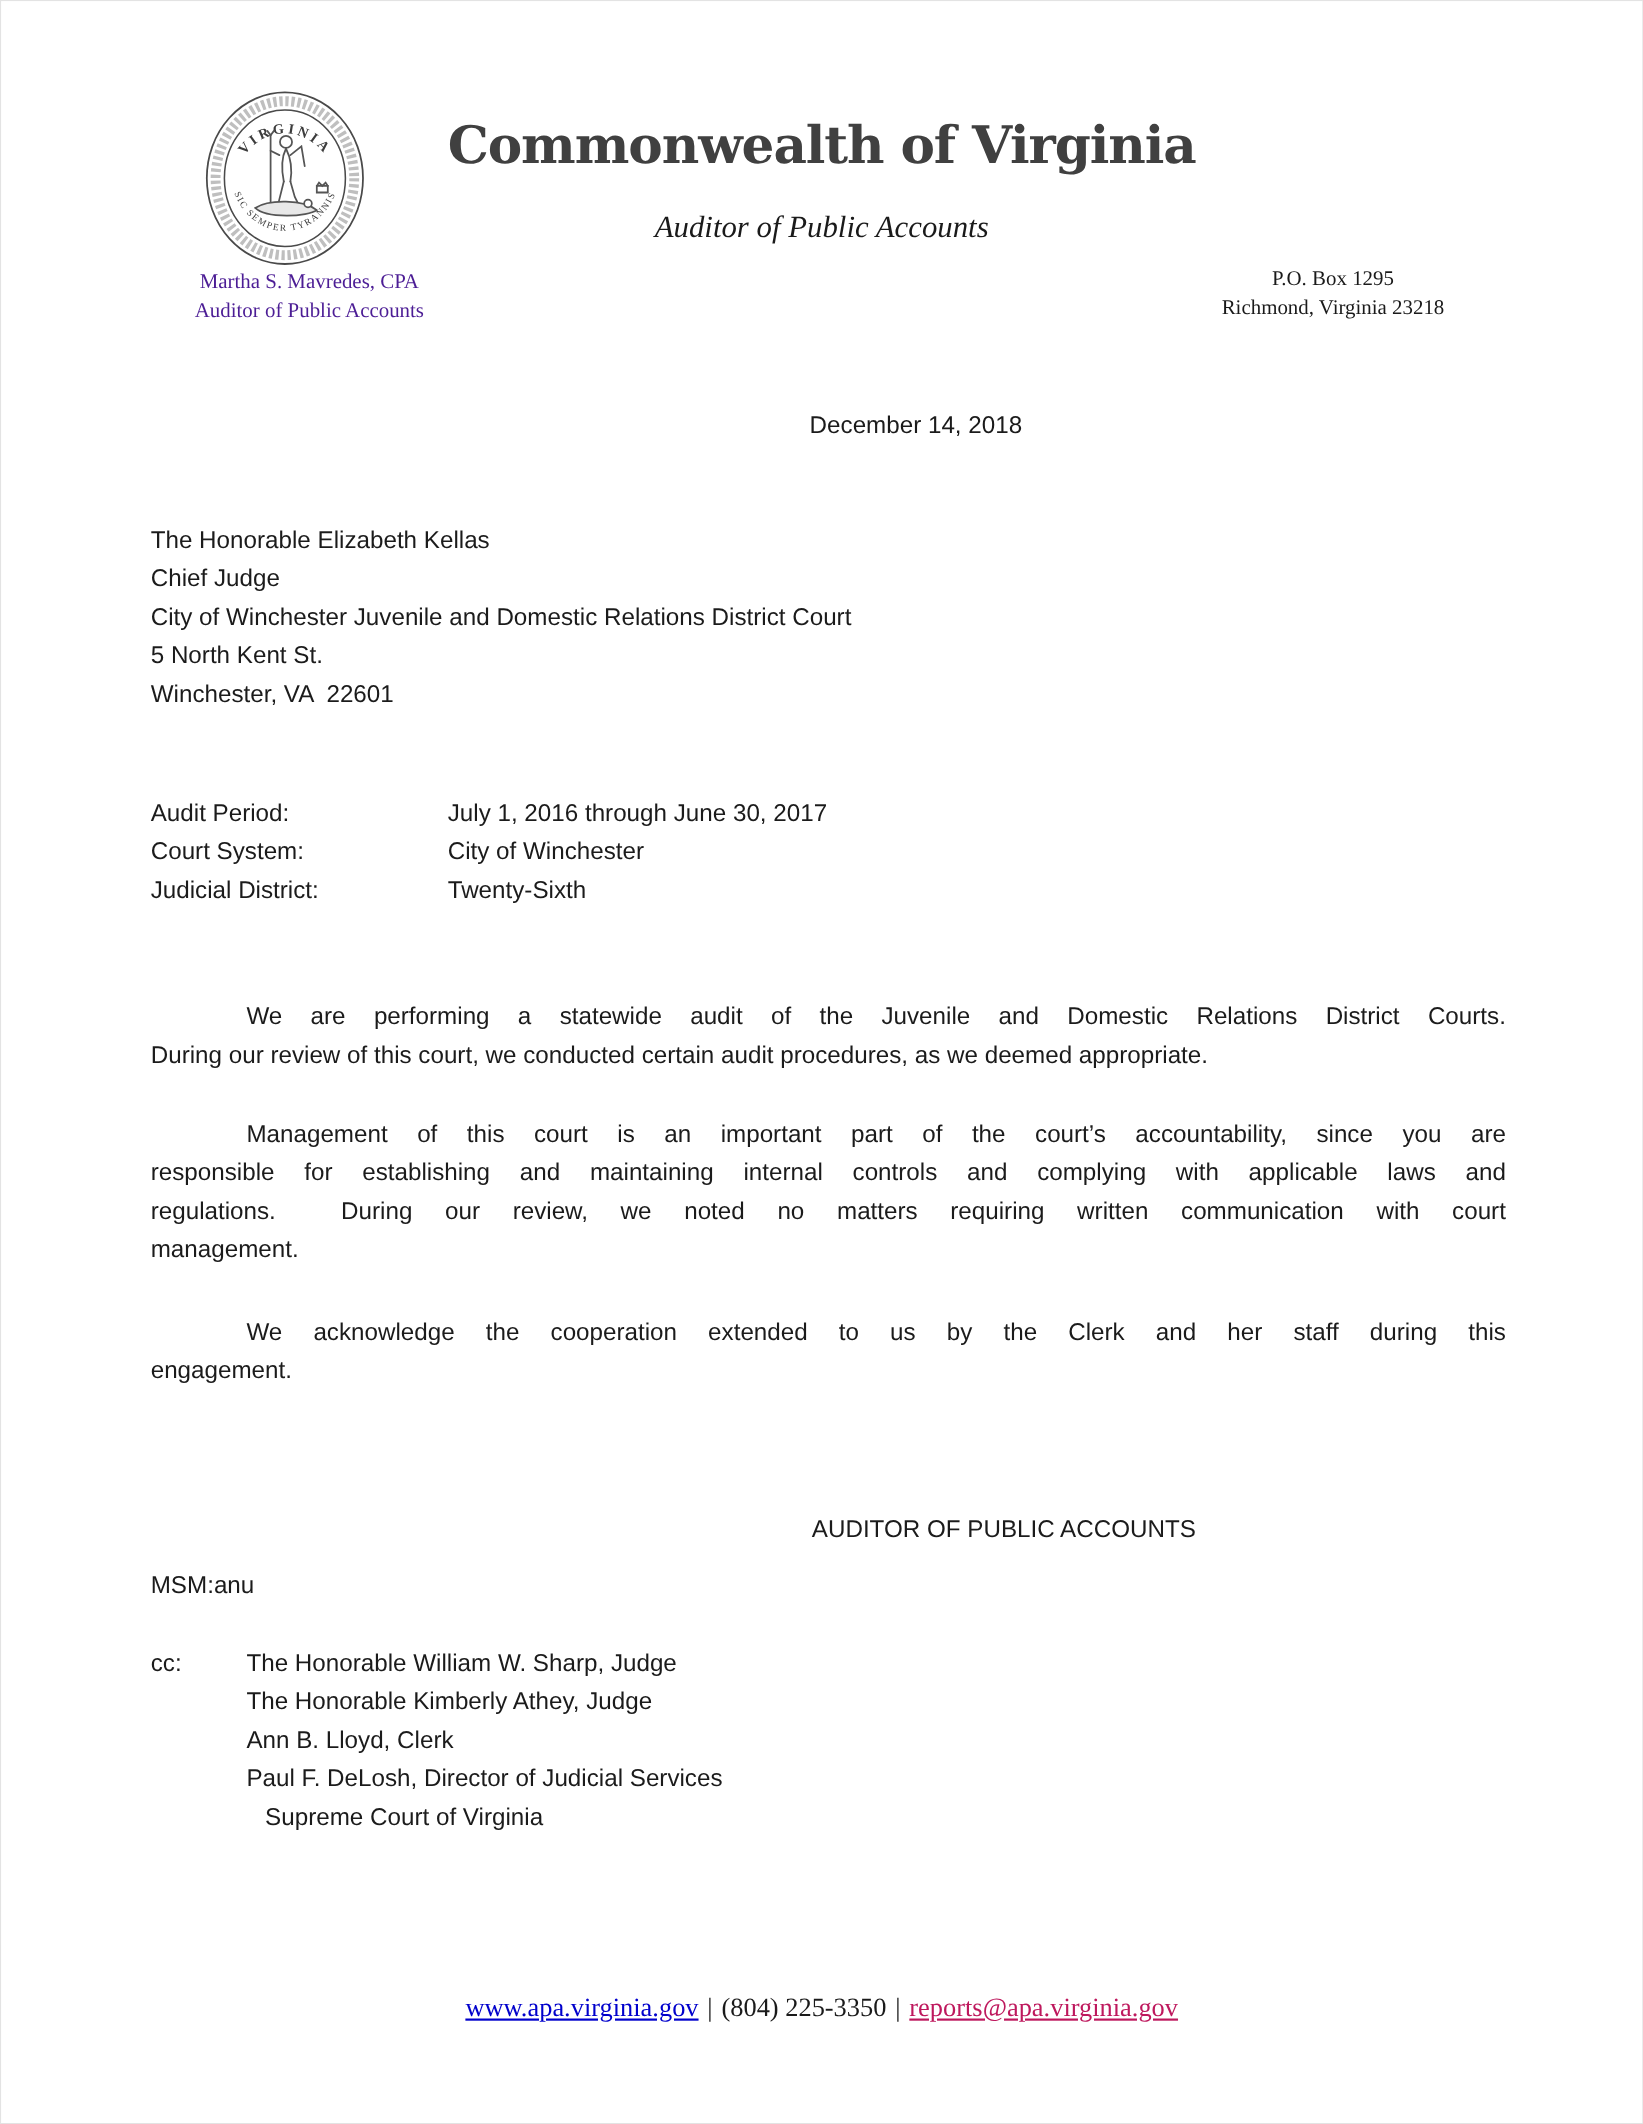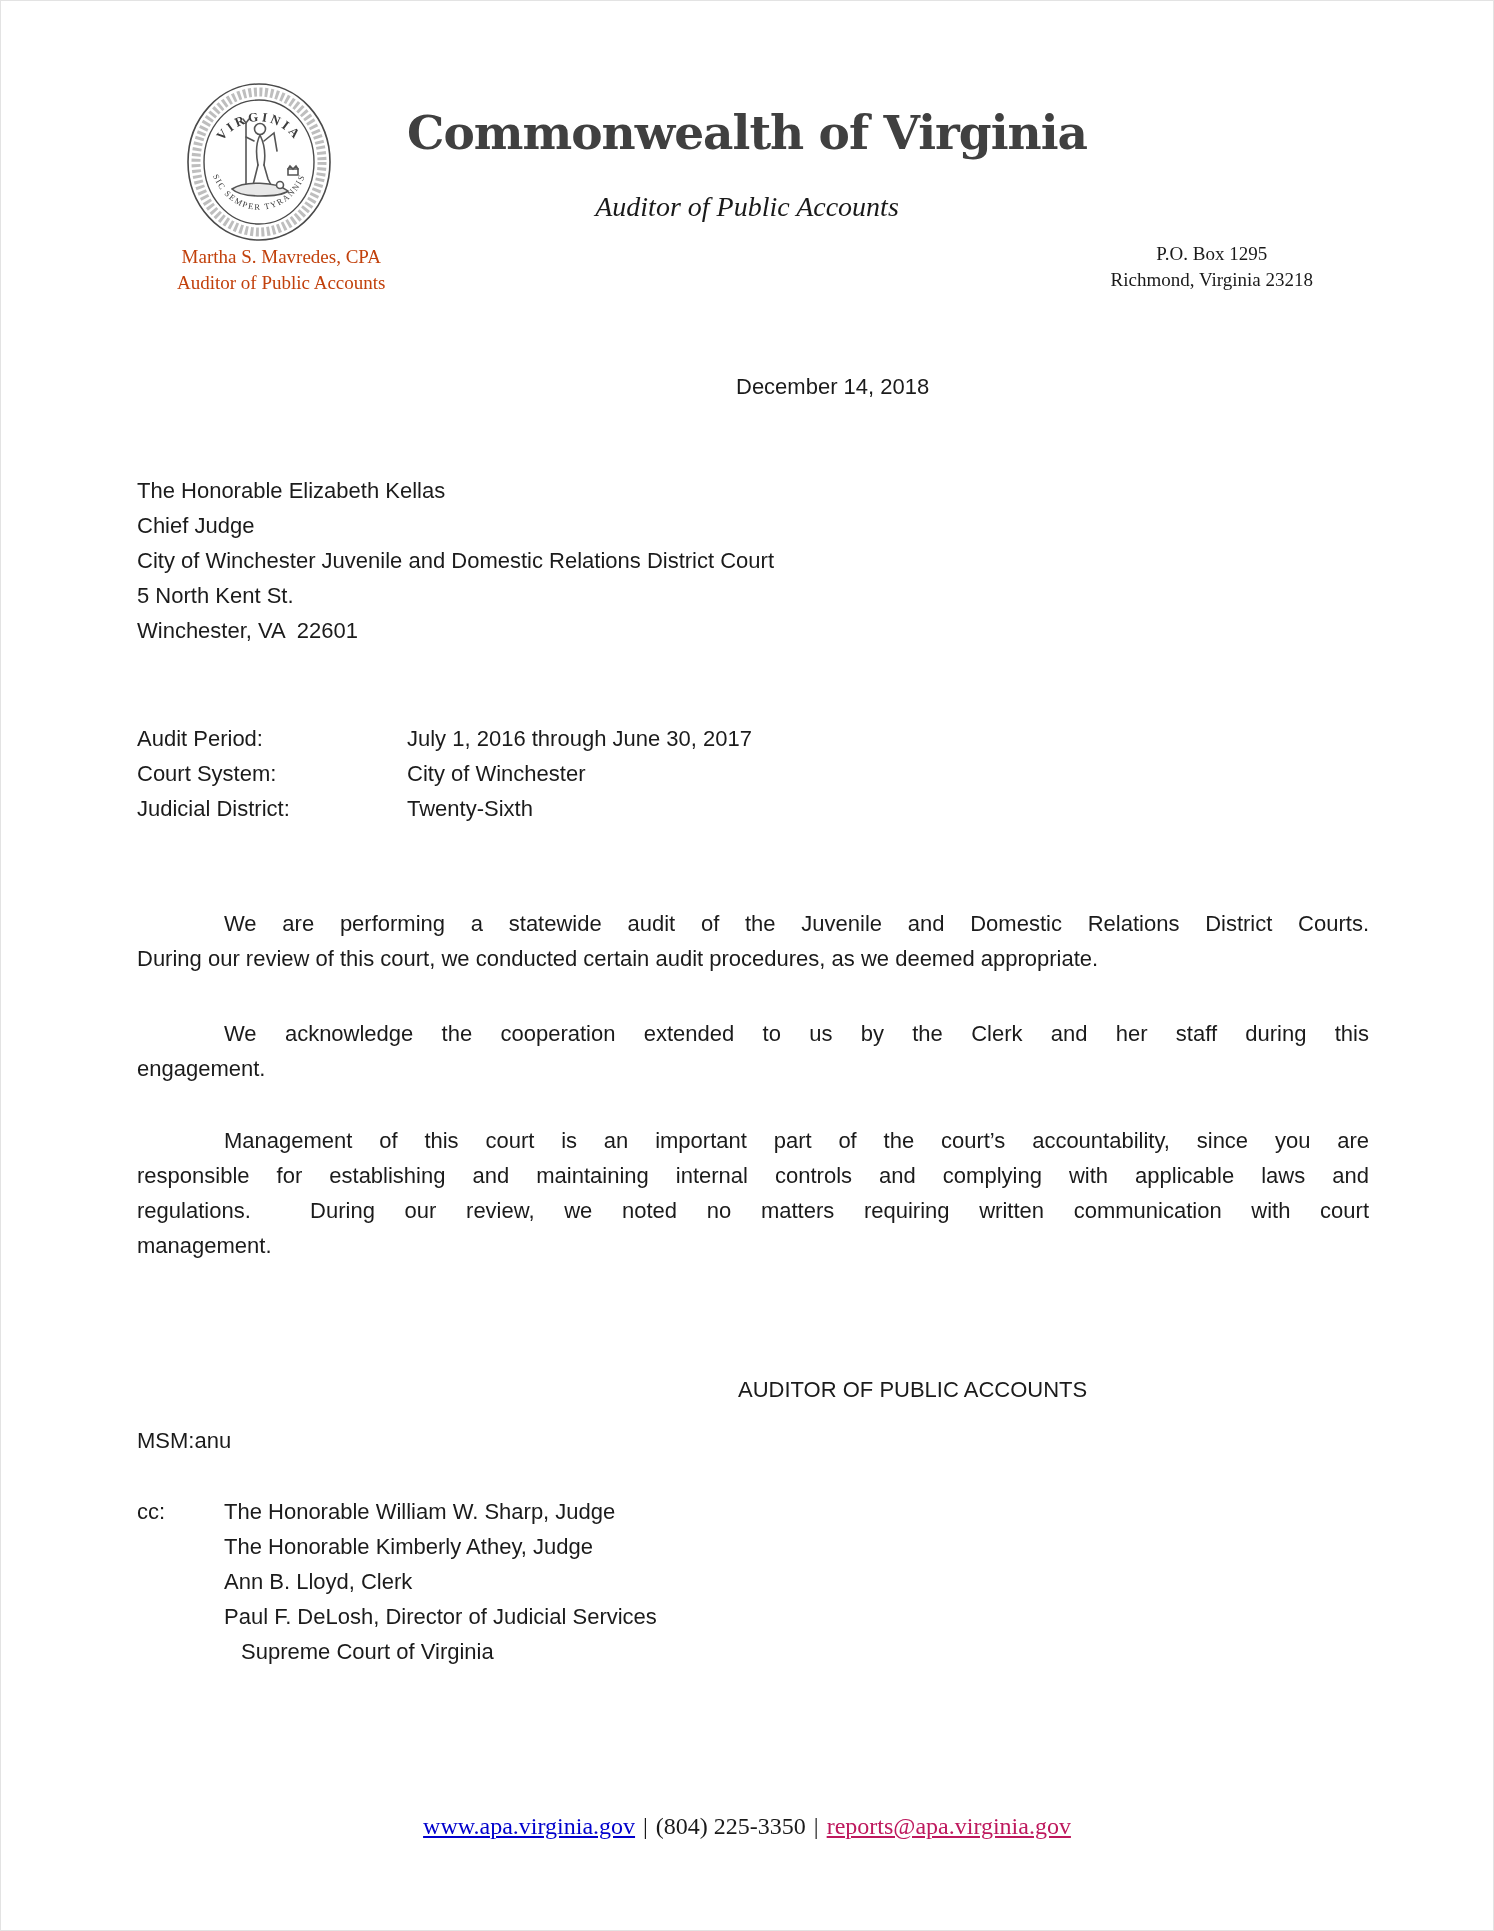--- a/index.html
+++ b/index.html
@@ -45,21 +45,21 @@
     font-size: 28px;
     color: #1a1a1a;
   }
   .lh-official {
     position: absolute;
     left: 176px; top: 243px;
     text-align: center;
     font-family: "Liberation Serif", serif;
     font-size: 19px;
     line-height: 26px;
-    color: #c2410c;
+    color: #4c1d95;
   }
   .lh-po {
     position: absolute;
     right: 180px; top: 240px;
     text-align: center;
     font-family: "Liberation Serif", serif;
     font-size: 19px;
     line-height: 26px;
     color: #1a1a1a;
   }
@@ -194,30 +194,30 @@
         <div class="info-label">Judicial District:</div>
         <div class="info-value">Twenty-Sixth</div>
       </div>
     </div>
 
     <div class="para para1">
       <span class="line jline indent">We are performing a statewide audit of the Juvenile and Domestic Relations District Courts.</span>
       <span class="line">During our review of this court, we conducted certain audit procedures, as we deemed appropriate.</span>
     </div>
 
-    <div class="para para3">
-      <span class="line jline indent">We acknowledge the cooperation extended to us by the Clerk and her staff during this</span>
-      <span class="line">engagement.</span>
-    </div>
-
     <div class="para para2">
       <span class="line jline indent">Management of this court is an important part of the court’s accountability, since you are</span>
       <span class="line jline">responsible for establishing and maintaining internal controls and complying with applicable laws and</span>
       <span class="line jline">regulations.  During our review, we noted no matters requiring written communication with court</span>
       <span class="line">management.</span>
+    </div>
+
+    <div class="para para3">
+      <span class="line jline indent">We acknowledge the cooperation extended to us by the Clerk and her staff during this</span>
+      <span class="line">engagement.</span>
     </div>
 
     <div class="signature-org">AUDITOR OF PUBLIC ACCOUNTS</div>
 
     <div class="reference">MSM:anu</div>
 
     <div class="cc-block">
       <div class="cc-label">cc:</div>
       <div class="cc-names">
         <div class="cc-line">The Honorable William W. Sharp, Judge</div>

